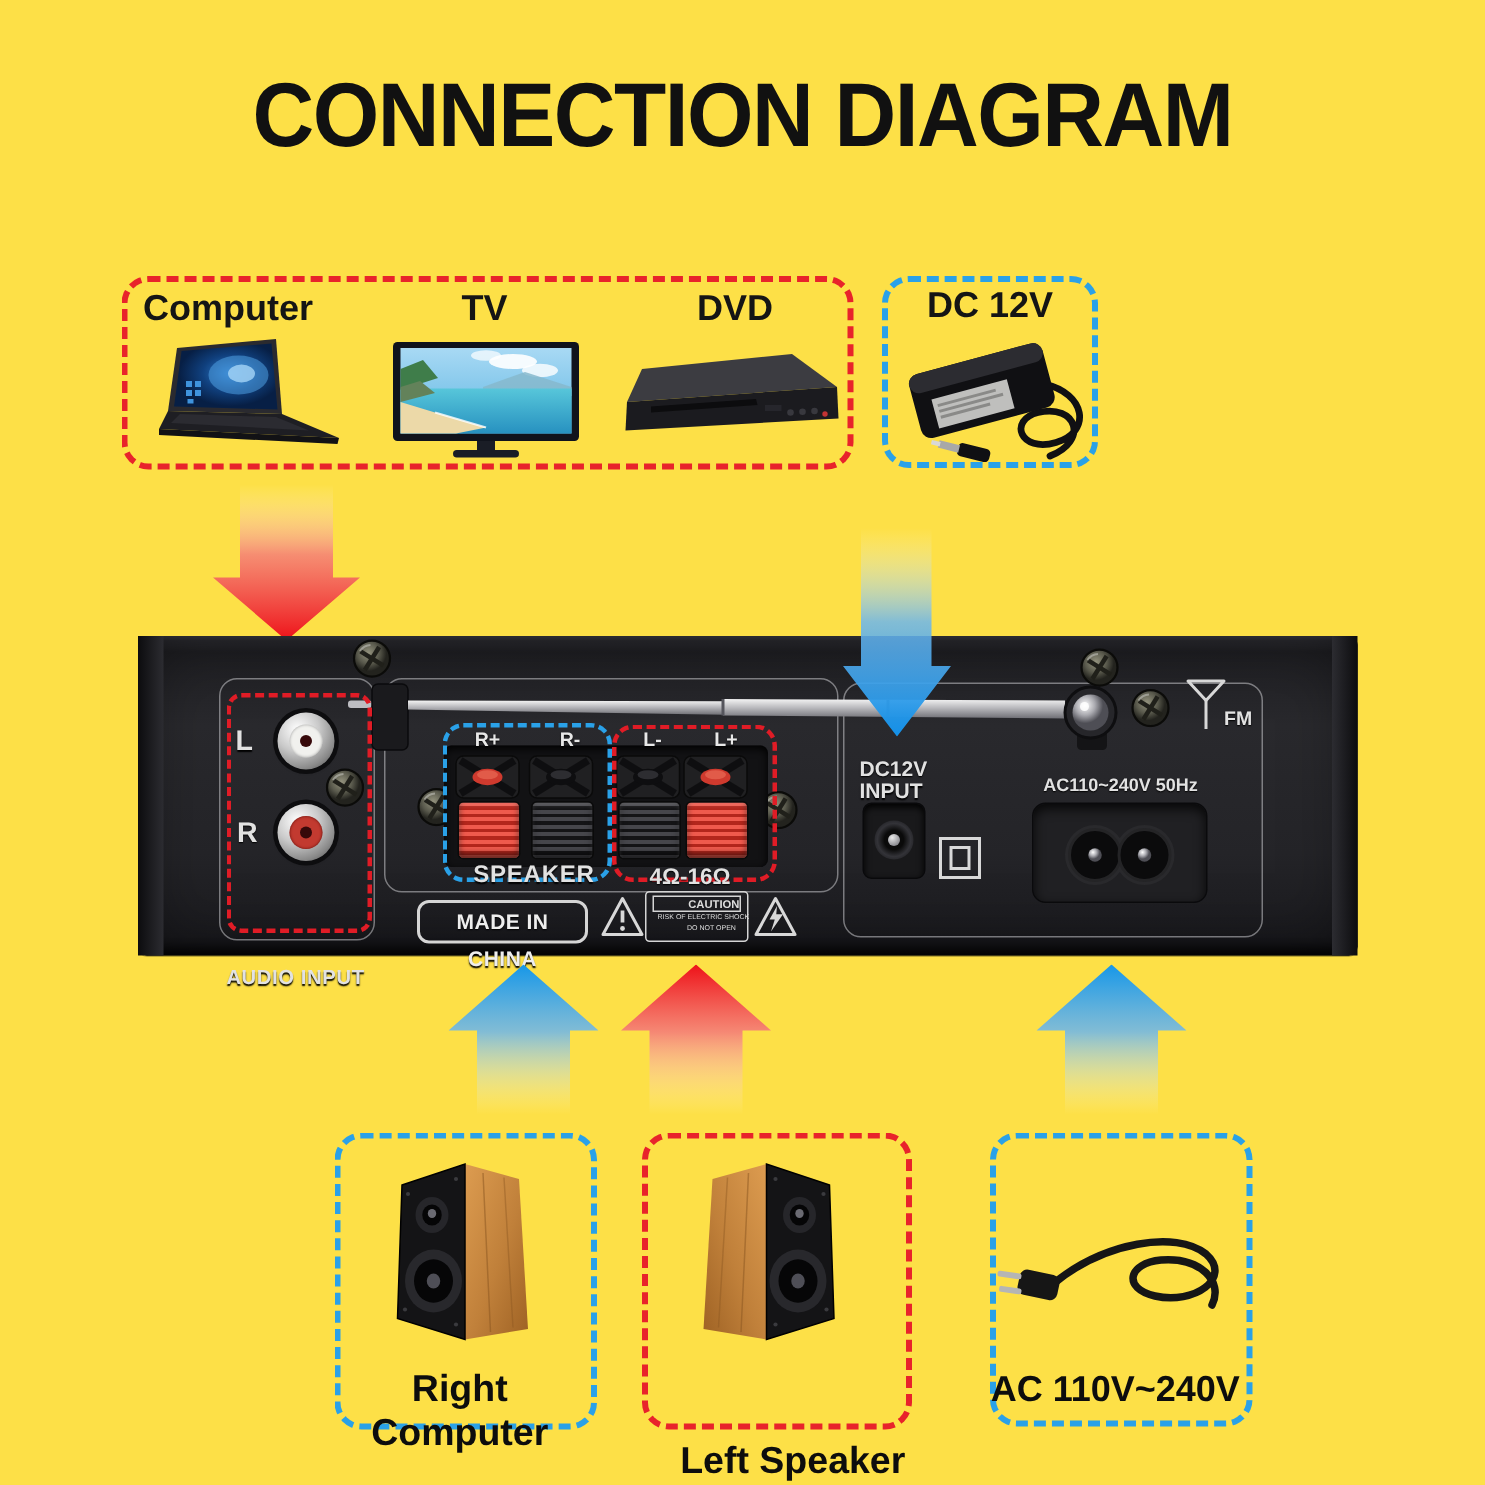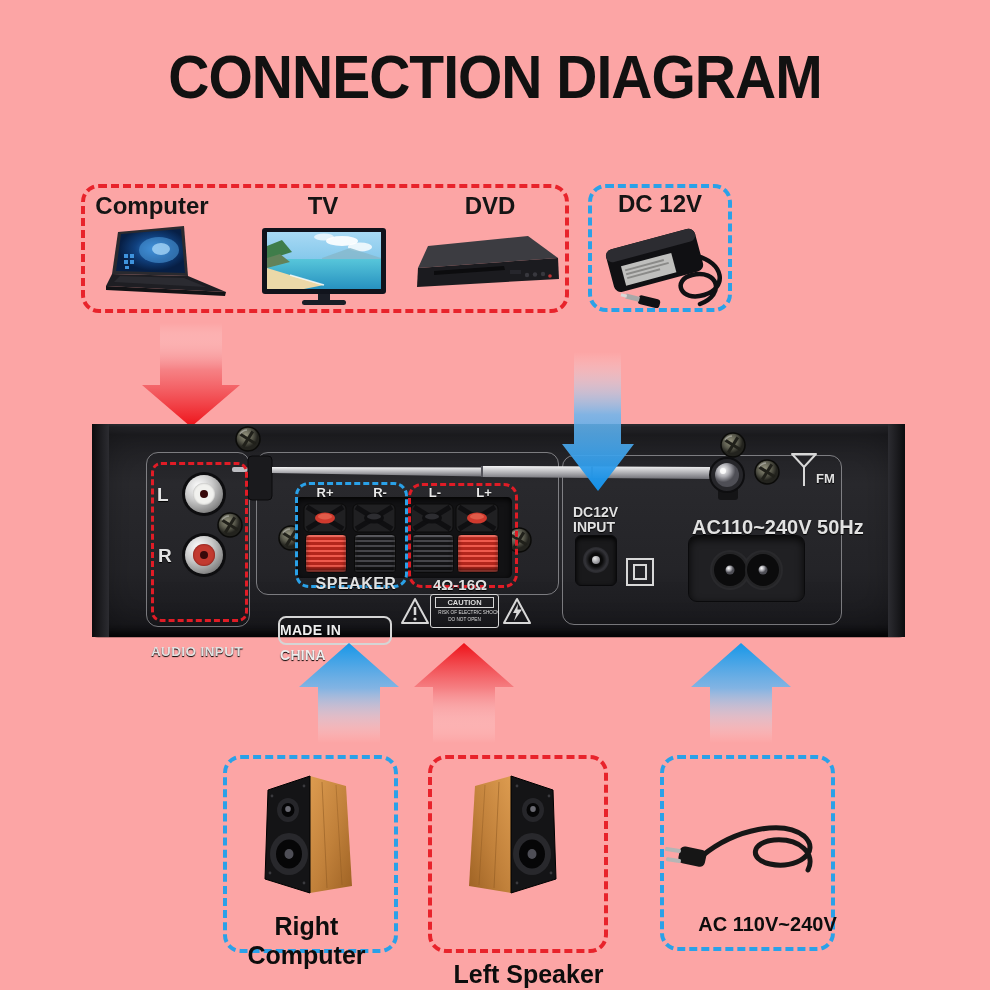--- a/index.html
+++ b/index.html
@@ -1,16 +1,16 @@
 <!DOCTYPE html>
 <html><head>
 <meta charset="utf-8">
 <style>
   html,body{margin:0;padding:0;background:#fff;}
-  .canvas{position:relative;width:990px;height:990px;background:#fca5a5;overflow:hidden;
+  .canvas{position:relative;width:990px;height:990px;background:#fde047;overflow:hidden;
           font-family:"Liberation Sans",sans-serif;}
   .abs{position:absolute;}
   .title{left:0;right:0;top:44px;text-align:center;font-size:57px;font-weight:bold;
          color:#111;letter-spacing:-1px;transform:scaleY(1.06);}
   .dashbox{border-radius:18px;}
   .dash-red{border:4px dashed #e8232b;}
   .dash-blue{border:4px dashed #2aa1e8;}
   .src-label{font-size:24px;font-weight:bold;color:#151515;text-align:center;}
   .out-label{font-size:25px;font-weight:bold;color:#0d0d0d;text-align:center;}
   
@@ -29,22 +29,22 @@
         box-shadow:0 0 0 3px #0d0d0f,0 1px 3px #000;}
   .jack-in{position:absolute;left:8px;top:8px;width:22px;height:22px;border-radius:50%;}
   .jack-in.white{background:#f1f1ee;box-shadow:inset 0 0 2px #999;}
   .jack-in.red{background:#c23a30;box-shadow:inset 0 0 2px #5e0d08;}
   .jack-hole{position:absolute;left:15px;top:15px;width:8px;height:8px;border-radius:50%;background:#37090a;}
   .clip-lever{border-radius:4px;border:1px solid #0a0a0a;box-shadow:inset 0 2px 3px rgba(255,255,255,.15),inset 0 -3px 4px rgba(0,0,0,.6);}
   .lever-red{background:repeating-linear-gradient(180deg,#ef5a4d 0 2.5px,#b3261c 2.5px 5px);}
   .lever-blk{background:repeating-linear-gradient(180deg,#46464b 0 2.5px,#141416 2.5px 5px);}
   .term-label{font-size:13px;font-weight:bold;color:#e8e8e8;text-shadow:0 1px 1px #000;}
   .madein{border:2px solid #d5d5d5;border-radius:8px;color:#eee;font-size:14px;font-weight:bold;
-          text-align:left;line-height:25px;letter-spacing:.3px;text-shadow:0 1px 1px #000;margin-top:16px;}
-  .caution-box{border:1.5px solid #d5d5d5;border-radius:3px;color:#ddd;text-align:center;}
+          text-align:center;line-height:25px;letter-spacing:.3px;text-shadow:0 1px 1px #000;}
+  .caution-box{border:1.5px solid #d5d5d5;border-radius:3px;color:#ddd;text-align:right;}
   .caution-hd{border:1px solid #d5d5d5;margin:2px 4px 1px 4px;font-size:7.5px;font-weight:bold;line-height:9px;}
   .caution-ln{font-size:6px;line-height:6.5px;transform:scale(.78);transform-origin:center;white-space:nowrap;}
   .classii{border:2px solid #d8d8d8;}
   .classii-in{position:absolute;left:5px;top:4px;width:10px;height:12px;border:2px solid #d8d8d8;}
   .dcjack{background:#19191b;border:1px solid #09090b;border-radius:6px;box-shadow:inset 0 2px 5px #000;}
   .acrecess{background:#202023;border:1px solid #0a0a0c;border-radius:9px;box-shadow:inset 0 3px 8px rgba(0,0,0,.8);}
 </style>
 </head>
 <body>
 
@@ -317,21 +317,21 @@
     <div class="abs dcjack" style="left:483px;top:111px;width:40px;height:49px;">
       <div style="position:absolute;left:7px;top:11px;width:26px;height:26px;border-radius:50%;
                   background:radial-gradient(circle,#0a0a0a 35%,#333338 60%,#0e0e10 100%);"></div>
       <div style="position:absolute;left:16px;top:20px;width:8px;height:8px;border-radius:50%;
                   background:radial-gradient(circle at 35% 30%,#e8e8e8,#8f8f94 70%,#555);"></div>
     </div>
     <div class="abs classii" style="left:534px;top:134px;width:24px;height:24px;">
       <div class="classii-in"></div>
     </div>
 
-    <div class="abs amp-txt" style="left:600px;top:92px;width:110px;font-size:20px;text-align:center;white-space:nowrap;">AC110~240V 50Hz</div>
+    <div class="abs amp-txt" style="left:600px;top:92px;width:110px;font-size:12px;text-align:center;white-space:nowrap;">AC110~240V 50Hz</div>
     <div class="abs acrecess" style="left:596px;top:111px;width:115px;height:65px;">
       <svg width="115" height="65" viewBox="0 0 115 65">
         <path d="M41,14 a20,20 0 0 1 0,40 a20,20 0 0 1 0,-40 M74,14 a20,20 0 0 1 0,40 a20,20 0 0 1 0,-40" fill="#29292c"></path>
         <circle cx="41" cy="34" r="17" fill="#0b0b0c" stroke="#242426" stroke-width="2"></circle>
         <circle cx="74" cy="34" r="17" fill="#0b0b0c" stroke="#242426" stroke-width="2"></circle>
         <circle cx="41" cy="34" r="4.5" fill="url(#g-ball)"></circle>
         <circle cx="74" cy="34" r="4.5" fill="url(#g-ball)"></circle>
       </svg>
     </div>
 
@@ -394,15 +394,15 @@
 
   <div class="abs dashbox dash-blue" style="left:660px;top:755px;width:167px;height:188px;"></div>
   <svg class="abs" style="left:664px;top:812px;" width="160" height="75" viewBox="0 0 160 75">
     <path d="M38,44 C72,16 120,8 140,24 C158,40 132,58 106,52 C84,47 88,30 110,28 C136,26 152,42 144,58" stroke="#161616" stroke-width="5" fill="none" stroke-linecap="round"></path>
     <g transform="rotate(12 28 44)">
       <rect x="15" y="36" width="27" height="17" rx="5" fill="#161616"></rect>
     </g>
     <rect x="1" y="36" width="16" height="4" rx="1.5" fill="#b5b5b5" transform="rotate(8 9 38)"></rect>
     <rect x="2" y="46" width="15" height="4" rx="1.5" fill="#b5b5b5" transform="rotate(8 9 48)"></rect>
   </svg>
-  <div class="abs out-label" style="left:680px;top:913px;width:175px;font-size:20px;">AC 110V~240V</div>
+  <div class="abs out-label" style="left:656px;top:913px;width:175px;font-size:24px;">AC 110V~240V</div>
 
 </div>
 
 </body></html>

